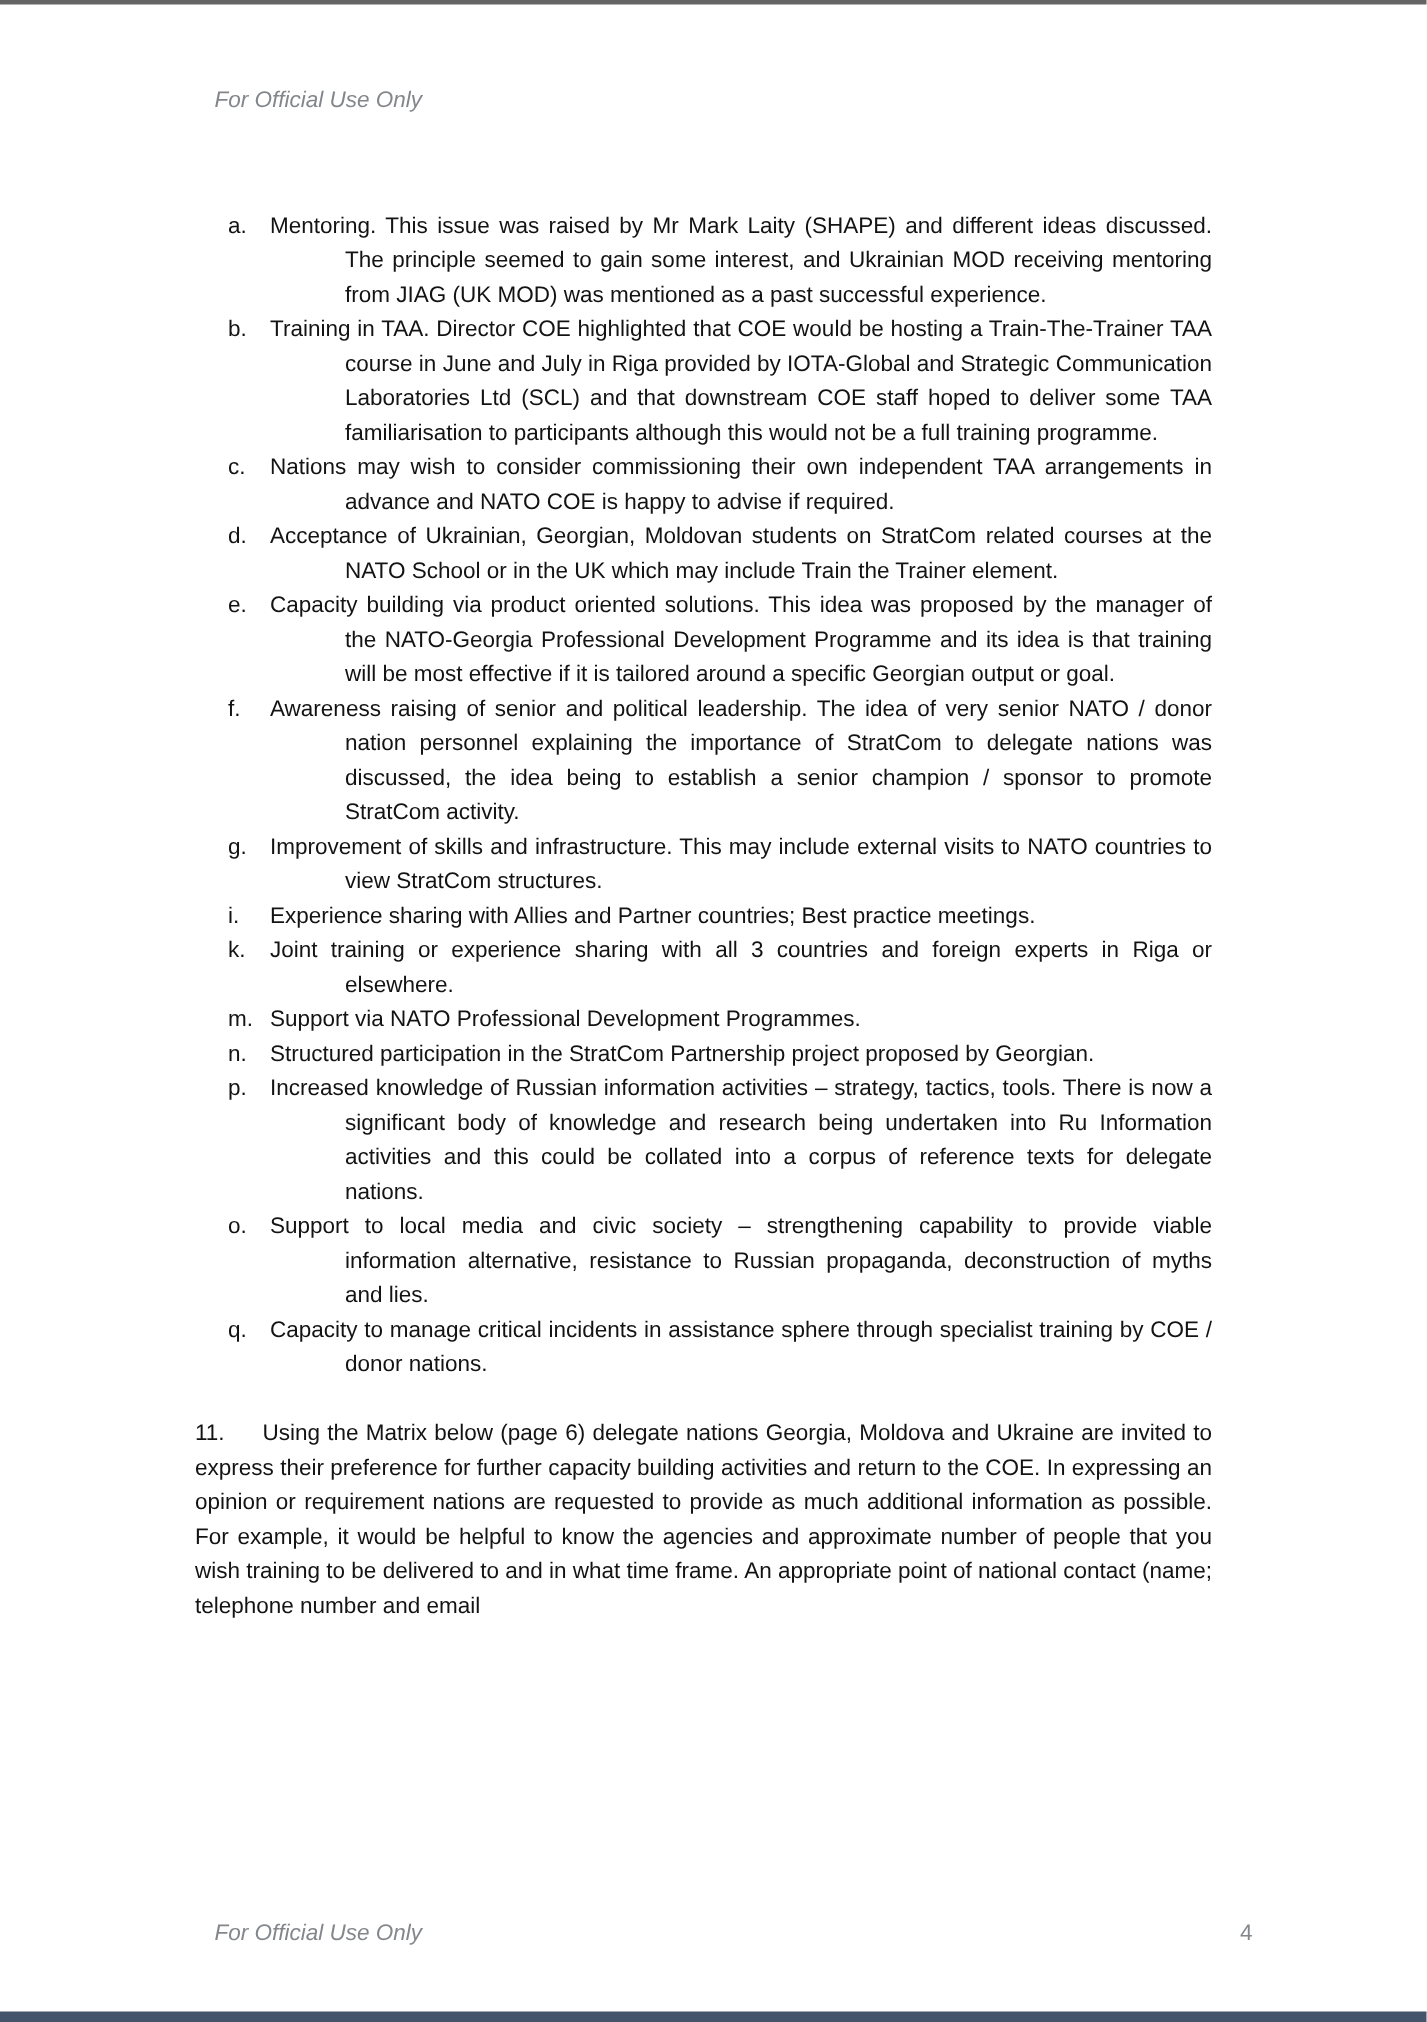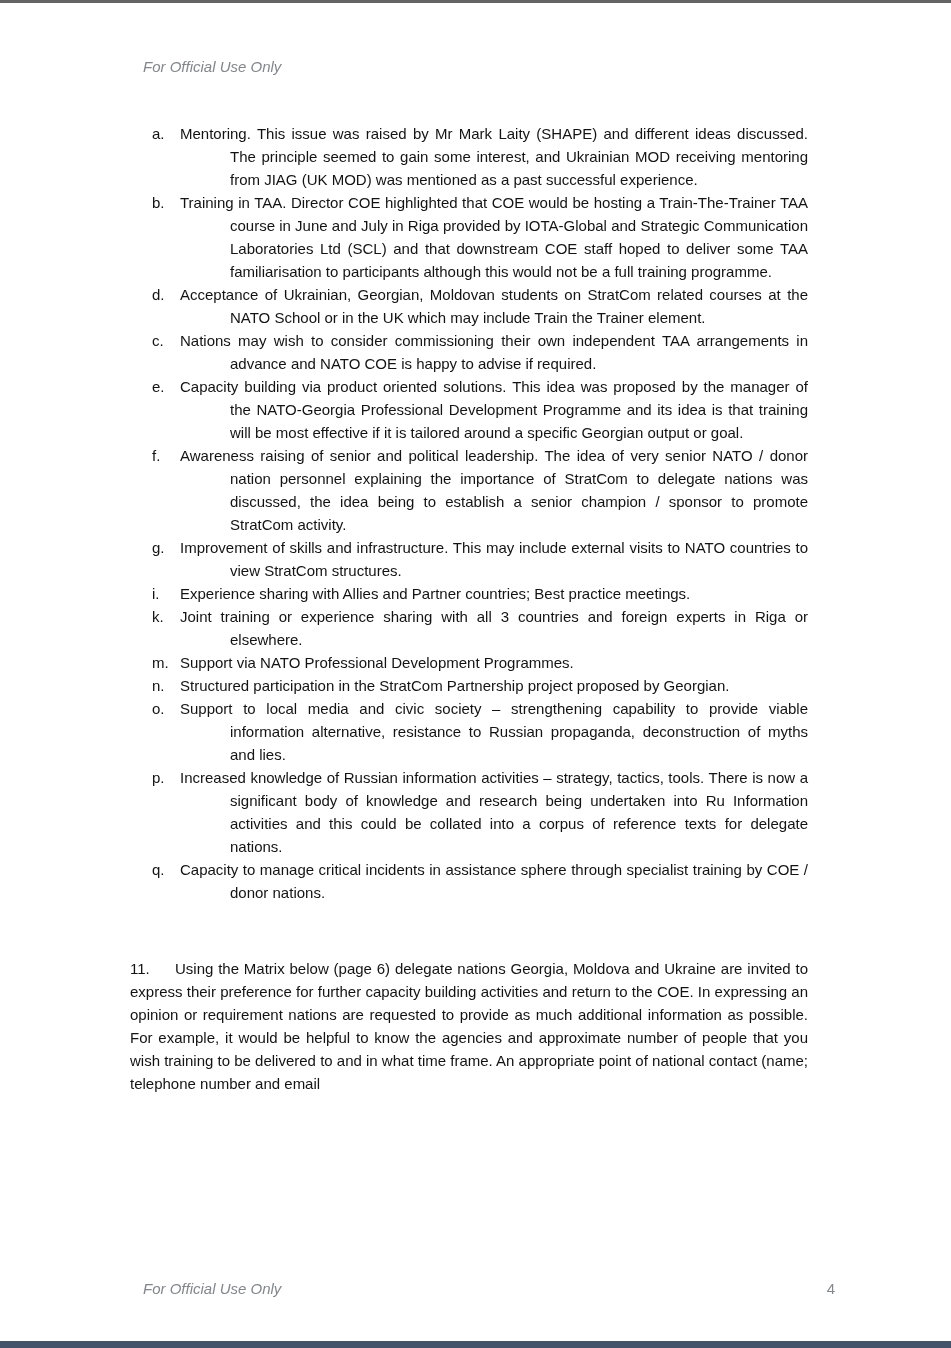--- a/index.html
+++ b/index.html
@@ -16,59 +16,59 @@
   }
   .bottom-bar {
     position: absolute; bottom: 0; left: 0; right: 0; height: 7px;
     background: #44546A;
   }
   .header {
     position: absolute; left: 143px; top: 58px;
     font-size: 15px; font-style: italic; color: #83878c;
   }
   .content {
-    position: absolute; left: 130px; top: 122px; width: 678px;
+    position: absolute; left: 130px; top: 139px; width: 678px;
     font-size: 15px; line-height: 23px; color: #131313;
     text-align: justify;
   }
   .li { padding-left: 100px; text-indent: -78px; }
   .marker { display: inline-block; width: 28px; text-indent: 0; }
   .para { margin-top: 23px; text-indent: 0; }
-  .pnum { display: inline-block; width: 45px; margin-top: 30px; }
+  .pnum { display: inline-block; width: 45px; }
   .footer {
     position: absolute; left: 143px; top: 1280px; width: 692px;
     display: flex; justify-content: space-between; align-items: baseline;
     font-size: 15px; color: #83878c;
   }
   .footer .classification { font-style: italic; }
 </style>
 </head>
 <body>
 
 <div class="page">
   <div class="top-bar"></div>
 
   <div class="header">
     <span>For Official Use Only</span>
   </div>
 
   <div class="content">
     <div class="li"><span class="marker">a.</span><span>Mentoring. This issue was raised by Mr Mark Laity (SHAPE) and different ideas discussed. The principle seemed to gain some interest, and Ukrainian MOD receiving mentoring from JIAG (UK MOD) was mentioned as a past successful experience.</span></div>
     <div class="li"><span class="marker">b.</span><span>Training in TAA. Director COE highlighted that COE would be hosting a Train-The-Trainer TAA course in June and July in Riga provided by IOTA-Global and Strategic Communication Laboratories Ltd (SCL) and that downstream COE staff hoped to deliver some TAA familiarisation to participants although this would not be a full training programme.</span></div>
+    <div class="li"><span class="marker">c.</span><span>Nations may wish to consider commissioning their own independent TAA arrangements in advance and NATO COE is happy to advise if required.</span></div>
     <div class="li"><span class="marker">d.</span><span>Acceptance of Ukrainian, Georgian, Moldovan students on StratCom related courses at the NATO School or in the UK which may include Train the Trainer element.</span></div>
-    <div class="li"><span class="marker">c.</span><span>Nations may wish to consider commissioning their own independent TAA arrangements in advance and NATO COE is happy to advise if required.</span></div>
     <div class="li"><span class="marker">e.</span><span>Capacity building via product oriented solutions.  This idea was proposed by the manager of the NATO-Georgia Professional Development Programme and its idea is that training will be most effective if it is tailored around a specific Georgian output or goal.</span></div>
     <div class="li"><span class="marker">f.</span><span>Awareness raising of senior and political leadership. The idea of very senior NATO / donor nation personnel explaining the importance of StratCom to delegate nations was discussed, the idea being to establish a senior champion / sponsor to promote StratCom activity.</span></div>
     <div class="li"><span class="marker">g.</span><span>Improvement of skills and infrastructure. This may include external visits to NATO countries to view StratCom structures.</span></div>
     <div class="li"><span class="marker">i.</span><span>Experience sharing with Allies and Partner countries; Best practice meetings.</span></div>
     <div class="li"><span class="marker">k.</span><span>Joint training or experience sharing with all 3 countries and foreign experts in Riga or elsewhere.</span></div>
     <div class="li"><span class="marker">m.</span><span>Support via NATO Professional Development Programmes.</span></div>
     <div class="li"><span class="marker">n.</span><span>Structured participation in the StratCom Partnership project proposed by Georgian.</span></div>
+    <div class="li"><span class="marker">p.</span><span>Increased knowledge of Russian information activities – strategy, tactics, tools. There is now a significant body of knowledge and research being undertaken into Ru Information activities and this could be collated into a corpus of reference texts for delegate nations.</span></div>
     <div class="li"><span class="marker">o.</span><span>Support to local media and civic society – strengthening capability to provide viable information alternative, resistance to Russian propaganda, deconstruction of myths and lies.</span></div>
-    <div class="li"><span class="marker">p.</span><span>Increased knowledge of Russian information activities – strategy, tactics, tools. There is now a significant body of knowledge and research being undertaken into Ru Information activities and this could be collated into a corpus of reference texts for delegate nations.</span></div>
     <div class="li"><span class="marker">q.</span><span>Capacity to manage critical incidents in assistance sphere through specialist training by COE / donor nations.</span></div>
 
     <div class="para"><span class="pnum">11.</span><span>Using the Matrix below (page 6) delegate nations Georgia, Moldova and Ukraine are invited to express their preference for further capacity building activities and return to the COE.  In expressing an opinion or requirement nations are requested to provide as much additional information as possible. For example, it would be helpful to know the agencies and approximate number of people that you wish training to be delivered to and in what time frame.  An appropriate point of national contact (name; telephone number and email</span></div>
   </div>
 
   <div class="footer">
     <span class="classification">For Official Use Only</span>
     <span class="pageno">4</span>
   </div>
 

